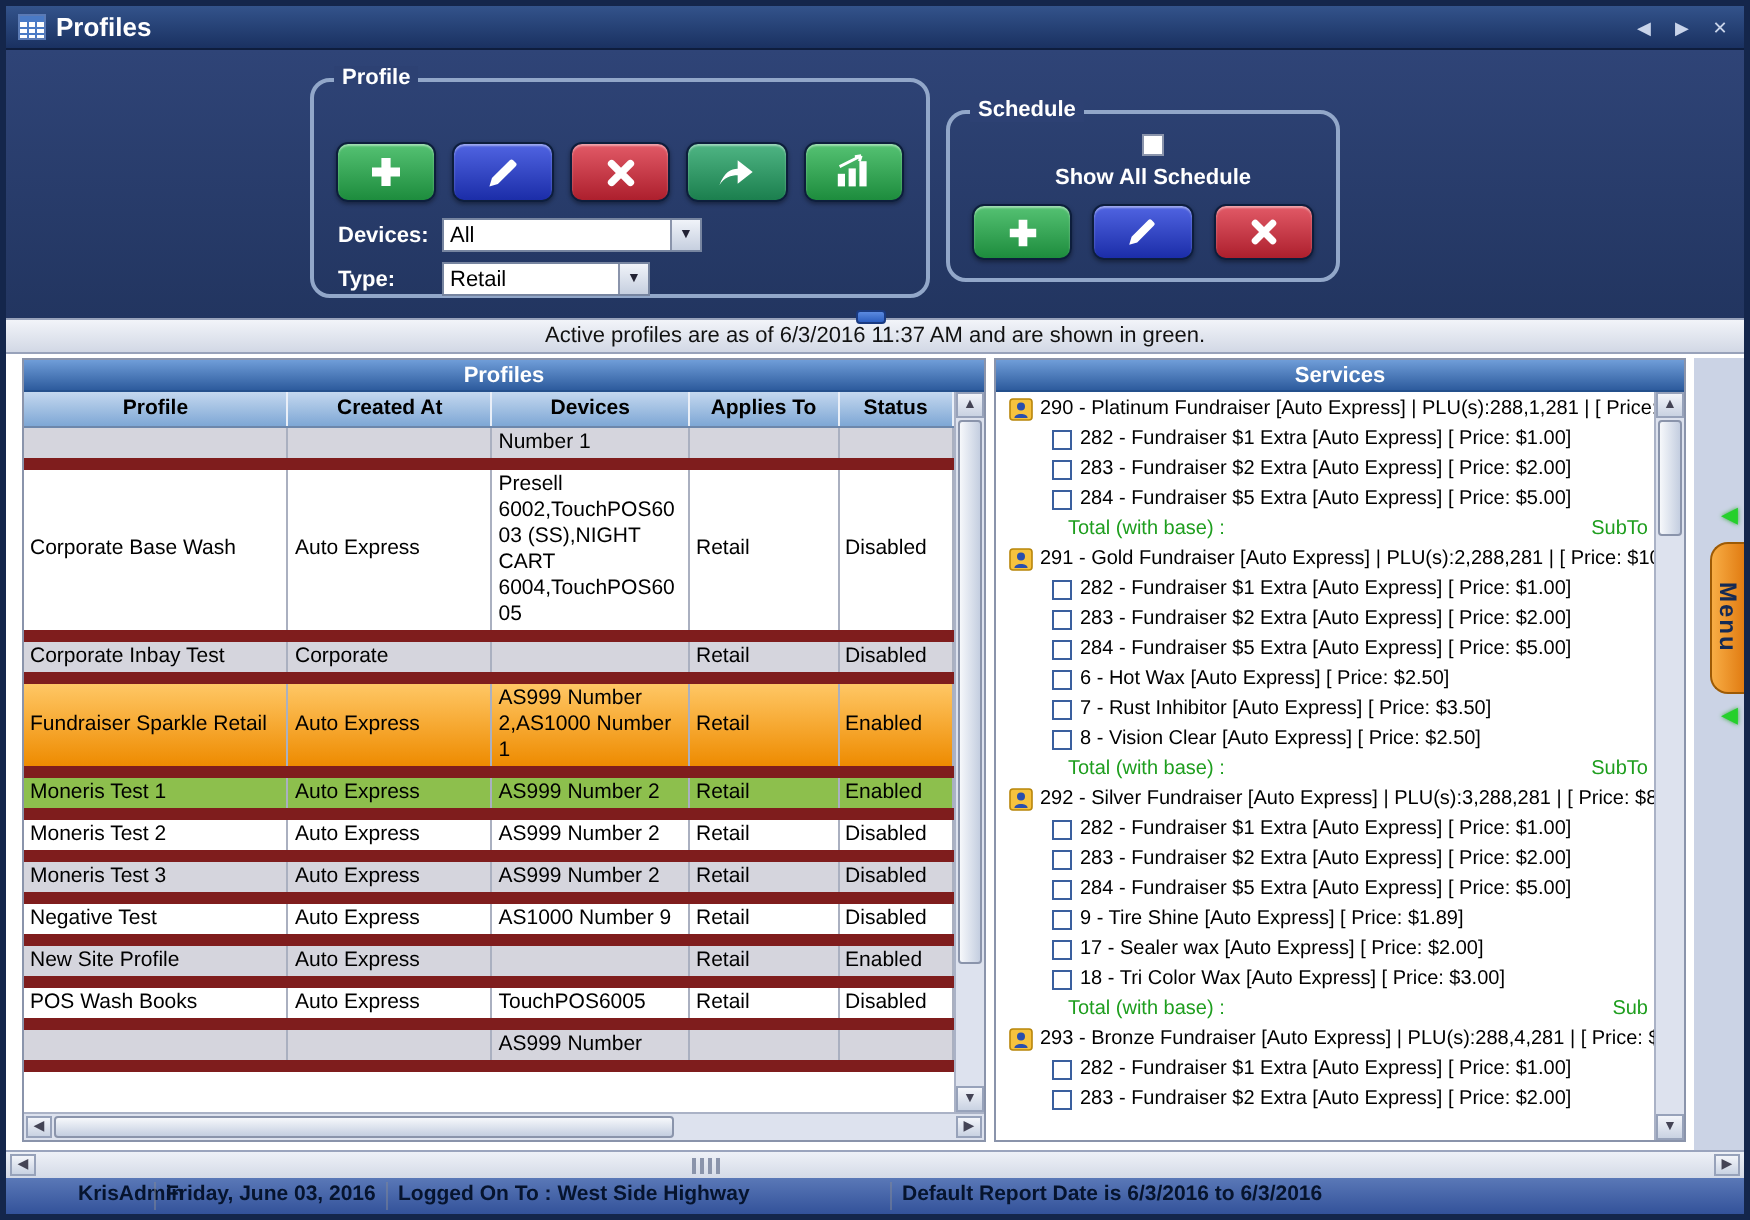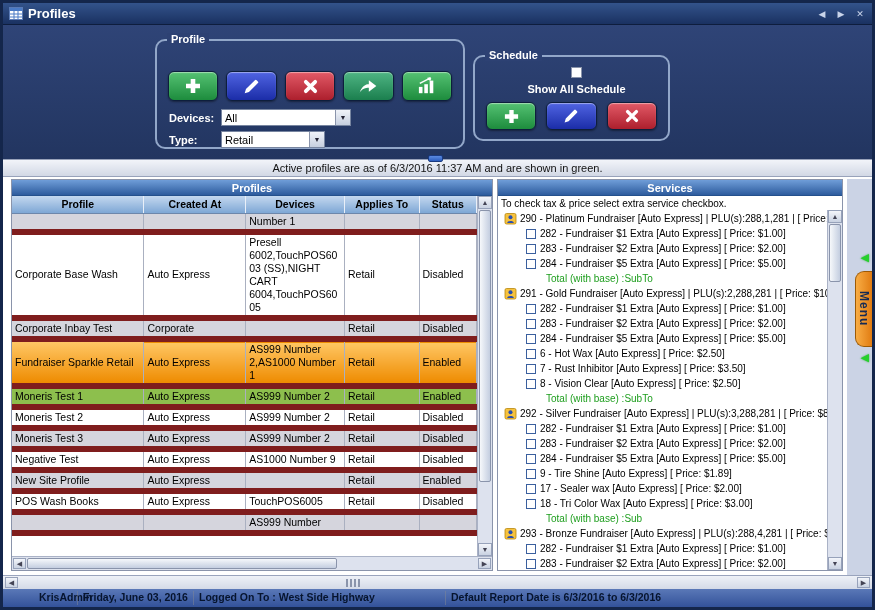--- a/index.html
+++ b/index.html
@@ -93,21 +93,21 @@
 
   
   .svc-note { flex:none; font-size:10px; color:#000; padding:2px 3px 1px; background:#fff; }
   .svc-area { flex:1; display:flex; min-height:0; }
   .svc-tree { flex:1; overflow:hidden; padding:1px 0 0 4px; background:#fff; }
   .tree-row { height:15px; line-height:15px; display:flex; align-items:center;
               white-space:nowrap; overflow:hidden; font-size:10px; color:#000; }
   .group-row { margin-left:2px; gap:3px; cursor:pointer; }
   .item-row { margin-left:24px; gap:4px; cursor:pointer; }
   .checkbox { width:10px; height:10px; border:1px solid #3a5f9e; background:#fff; flex:none; cursor:pointer; }
-  .total-row { margin-left:44px; color:#1e9e1e; padding-right:3px; }
+  .total-row { margin-left:32px; color:#1e9e1e; justify-content:space-between; padding-right:3px; }
   .g-icon { display:inline-flex; flex:none; }
 
   
   .right-strip { flex:1; position:relative; background:#cbd3e5; min-width:20px; }
   .menu-tab { position:absolute; top:92px; right:0; width:17px; height:76px;
               background:linear-gradient(90deg,#f8ad45,#e17c12); border:1px solid #9d5a05; border-right:none;
               border-radius:9px 0 0 9px; display:flex; align-items:center; justify-content:center; cursor:pointer; }
   .menu-text { writing-mode:vertical-rl; color:#142a55; font-weight:bold; font-size:12px; letter-spacing:1px; }
   .green-arrow { position:absolute; right:3px; color:#25d02c; font-size:11px;
                  text-shadow:0 0 2px rgba(20,160,20,.8); cursor:pointer; }
@@ -360,21 +360,20 @@
       </div>
       <div class="hscroll">
         <div class="hs-arrow hs-left">◀</div>
         <div class="hthumb"></div>
         <div class="hs-arrow hs-right">▶</div>
       </div>
     </div>
 
     <div class="panel panel-right">
       <div class="panel-title">Services</div>
-      <div class="svc-note">To check tax &amp; price select extra service checkbox.</div>
       <div class="svc-area">
         <div class="svc-tree" id="services-tree">
             <div class="tree-row group-row">
               <span class="g-icon">
                 <svg width="13" height="13" viewBox="0 0 13 13">
                   <rect x="1" y="1.5" width="11" height="10.5" rx="1.5" fill="#f6c23e" stroke="#b8860b" stroke-width="0.8"></rect>
                   <circle cx="6.5" cy="5.3" r="2" fill="#2a4fae"></circle>
                   <path d="M3.2 11 C3.2 8.4 9.8 8.4 9.8 11 Z" fill="#2a4fae"></path>
                 </svg>
               </span>

